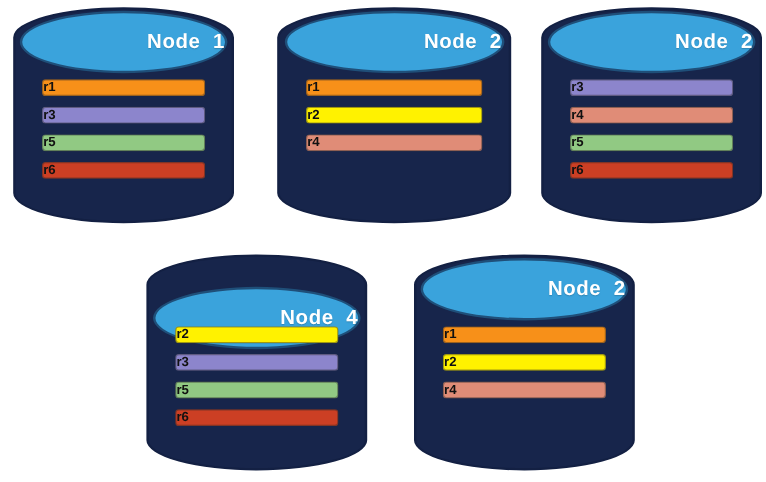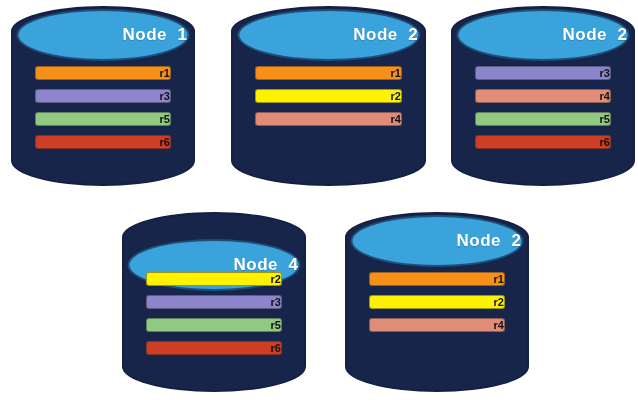--- a/index.html
+++ b/index.html
@@ -73,21 +73,21 @@
     flex-direction: column;
     gap: 9px;
   }
   .bar {
     height: 14px;
     border: 1px solid rgba(40,40,40,0.45);
     border-radius: 3px;
     box-sizing: border-box;
     display: flex;
     align-items: center;
-    justify-content: flex-end;
+    justify-content: flex-start;
     color: #111111;
     font-size: 11px;
     font-weight: bold;
     line-height: 1;
   }
 </style>
 </head>
 <body>
 
 <div id="diagram">

